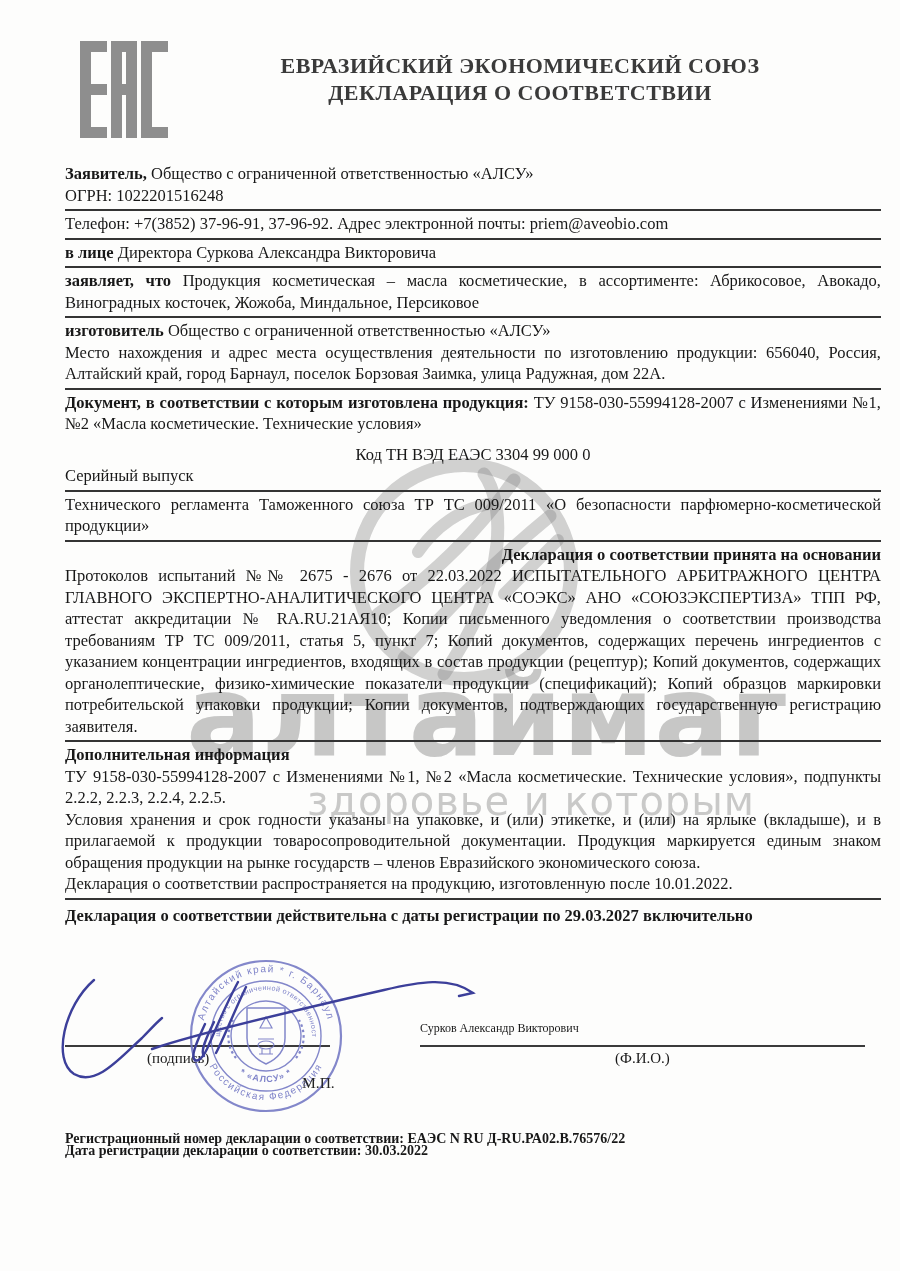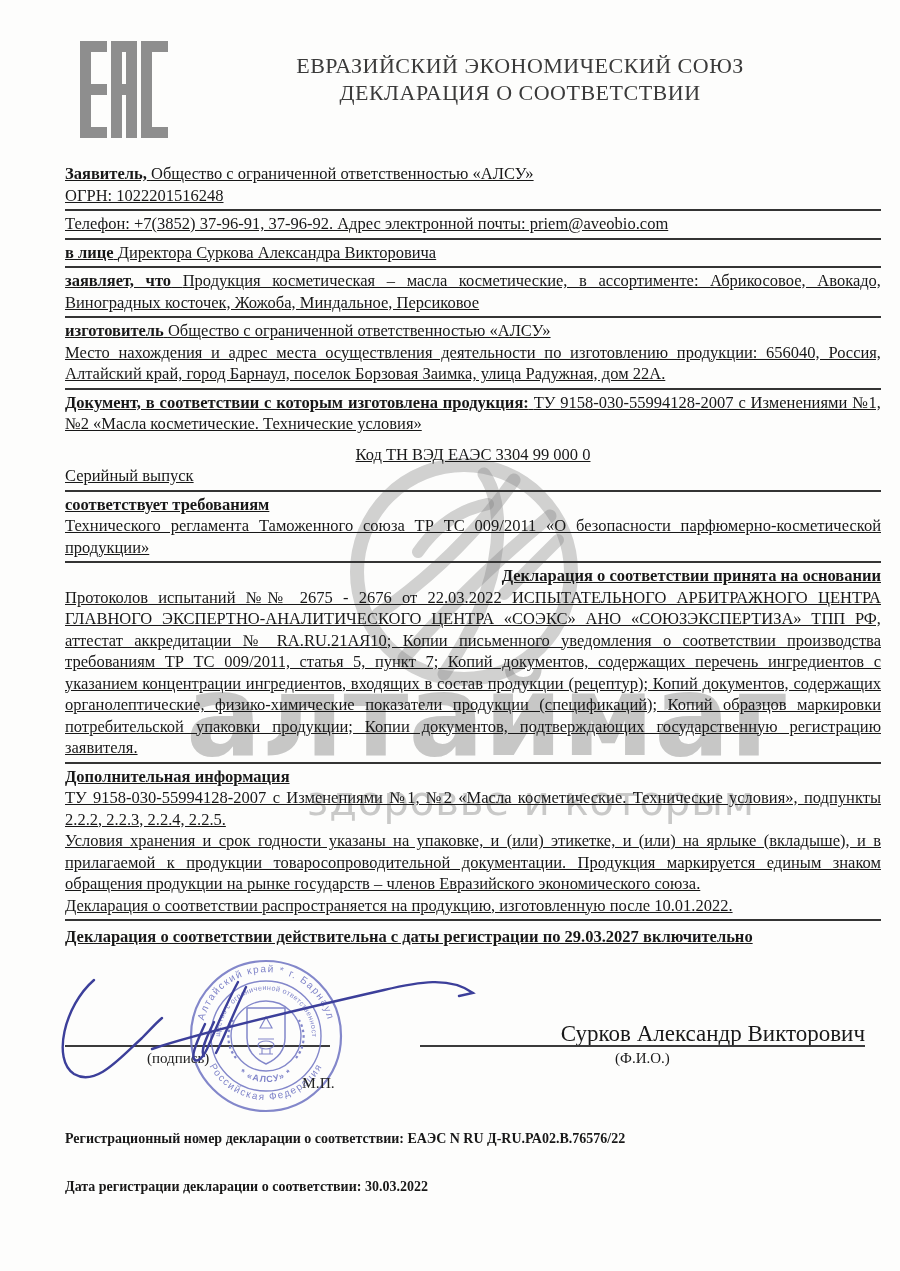--- a/index.html
+++ b/index.html
@@ -5,49 +5,49 @@
   html,body{margin:0;padding:0;background:#e8e8e8;}
   .page{
     position:relative;width:900px;height:1271px;background:#fdfdfc;
     font-family:"Liberation Serif","DejaVu Serif",serif;color:#181818;
     overflow:hidden;margin:0 auto;
   }
   
   .eac-logo{position:absolute;left:80px;top:41px;width:88px;height:97px;z-index:5;}
   .doc-title{
     position:absolute;left:195px;top:52px;width:650px;text-align:center;
-    font-weight:normal;font-size:22px;line-height:27px;color:#3a3a3a;
+    font-weight:bold;font-size:22px;line-height:27px;color:#3a3a3a;
     letter-spacing:.5px;z-index:5;
   }
   
   .wm{position:absolute;z-index:1;pointer-events:none;}
   .wm-brand{
     left:186px;top:660px;font-family:"DejaVu Sans","Liberation Sans",sans-serif;
     font-weight:bold;font-size:112px;line-height:112px;color:rgba(125,125,125,.42);
   }
   .wm-tagline{
     left:307px;top:780px;font-family:"DejaVu Sans","Liberation Sans",sans-serif;
     font-size:40px;line-height:42px;color:rgba(138,138,138,.45);letter-spacing:1px;
   }
   
-  .content{position:absolute;left:65px;top:161px;width:816px;z-index:5;text-decoration:underline;}
+  .content{position:absolute;left:65px;top:161px;width:816px;z-index:5;}
   .sec{
     border-bottom:2px solid #343434;padding:2px 0 3px;
     font-size:16.5px;line-height:21.5px;text-align:justify;
   }
   .b{font-weight:bold;}
   .gap-top{display:block;margin-top:9px;}
   .validity{border-bottom:none;font-weight:bold;padding-top:5px;text-align:left;}
   
   .sig-line{position:absolute;height:2px;background:#3b3b3b;z-index:12;}
   .sig-caption{position:absolute;font-size:15px;color:#222;z-index:35;}
   .stamp{position:absolute;left:183px;top:953px;width:166px;height:166px;z-index:30;}
   .signature{position:absolute;left:52px;top:946px;width:440px;height:155px;z-index:40;}
-  .fio-name{position:absolute;left:420px;top:1021px;width:445px;text-align:right;
-    font-size:23px;z-index:12;}
+  .fio-name{position:absolute;left:420px;top:1021px;width:445px;text-align:left;
+    font-size:12px;z-index:12;}
   .fio-caption{position:absolute;left:420px;top:1050px;width:445px;text-align:center;
     font-size:15px;z-index:12;}
   
   .footer-line{position:absolute;left:65px;width:816px;font-weight:bold;font-size:14px;z-index:5;}
 </style>
 </head>
 <body>
 
 <div class="page">
 
@@ -115,21 +115,20 @@
     </div>
 
     <div class="sec">
       <span class="b">Документ, в соответствии с которым изготовлена продукция:</span>
       <span>ТУ 9158-030-55994128-2007 с Изменениями №1, №2 «Масла косметические. Технические условия»</span>
       <span class="gap-top" style="text-align:center;">Код ТН ВЭД ЕАЭС 3304 99 000 0</span>
       <div style="text-align:left;">Серийный выпуск</div>
     </div>
 
     <div class="sec">
-      <div class="b" style="text-align:left;">соответствует требованиям</div>
       <div>Технического регламента Таможенного союза ТР ТС 009/2011 «О безопасности парфюмерно-косметической продукции»</div>
     </div>
 
     <div class="sec">
       <div class="b" style="text-align:right;">Декларация о соответствии принята на основании</div>
       <div>Протоколов испытаний №№ 2675 - 2676 от 22.03.2022 ИСПЫТАТЕЛЬНОГО АРБИТРАЖНОГО ЦЕНТРА ГЛАВНОГО ЭКСПЕРТНО-АНАЛИТИЧЕСКОГО ЦЕНТРА «СОЭКС» АНО «СОЮЗЭКСПЕРТИЗА» ТПП РФ, аттестат аккредитации № RA.RU.21АЯ10; Копии письменного уведомления о соответствии производства требованиям ТР ТС 009/2011, статья 5, пункт 7; Копий документов, содержащих перечень ингредиентов с указанием концентрации ингредиентов, входящих в состав продукции (рецептур); Копий документов, содержащих органолептические, физико-химические показатели продукции (спецификаций); Копий образцов маркировки потребительской упаковки продукции; Копии документов, подтверждающих государственную регистрацию заявителя.</div>
     </div>
 
     <div class="sec">
       <div class="b" style="text-align:left;">Дополнительная информация</div>
@@ -191,18 +190,18 @@
       <path d="M 194,41 C 182,66 170,96 164,107"></path>
       <path d="M 162,76 C 154,92 148,106 152,110"></path>
       <path d="M 100,103 C 150,86 262,60 332,44 C 366,36 398,30 421,47 L 407,50"></path>
     </g>
   </svg>
 
   <div class="footer-line" style="top:1131px;">
     <span>Регистрационный номер декларации о соответствии:</span>
     <span>ЕАЭС N RU Д-RU.РА02.В.76576/22</span>
   </div>
-  <div class="footer-line" style="top:1179px;">
+  <div class="footer-line" style="top:1143px;">
     <span>Дата регистрации декларации о соответствии:</span>
     <span>30.03.2022</span>
   </div>
 
 </div>
 
 </body></html>

